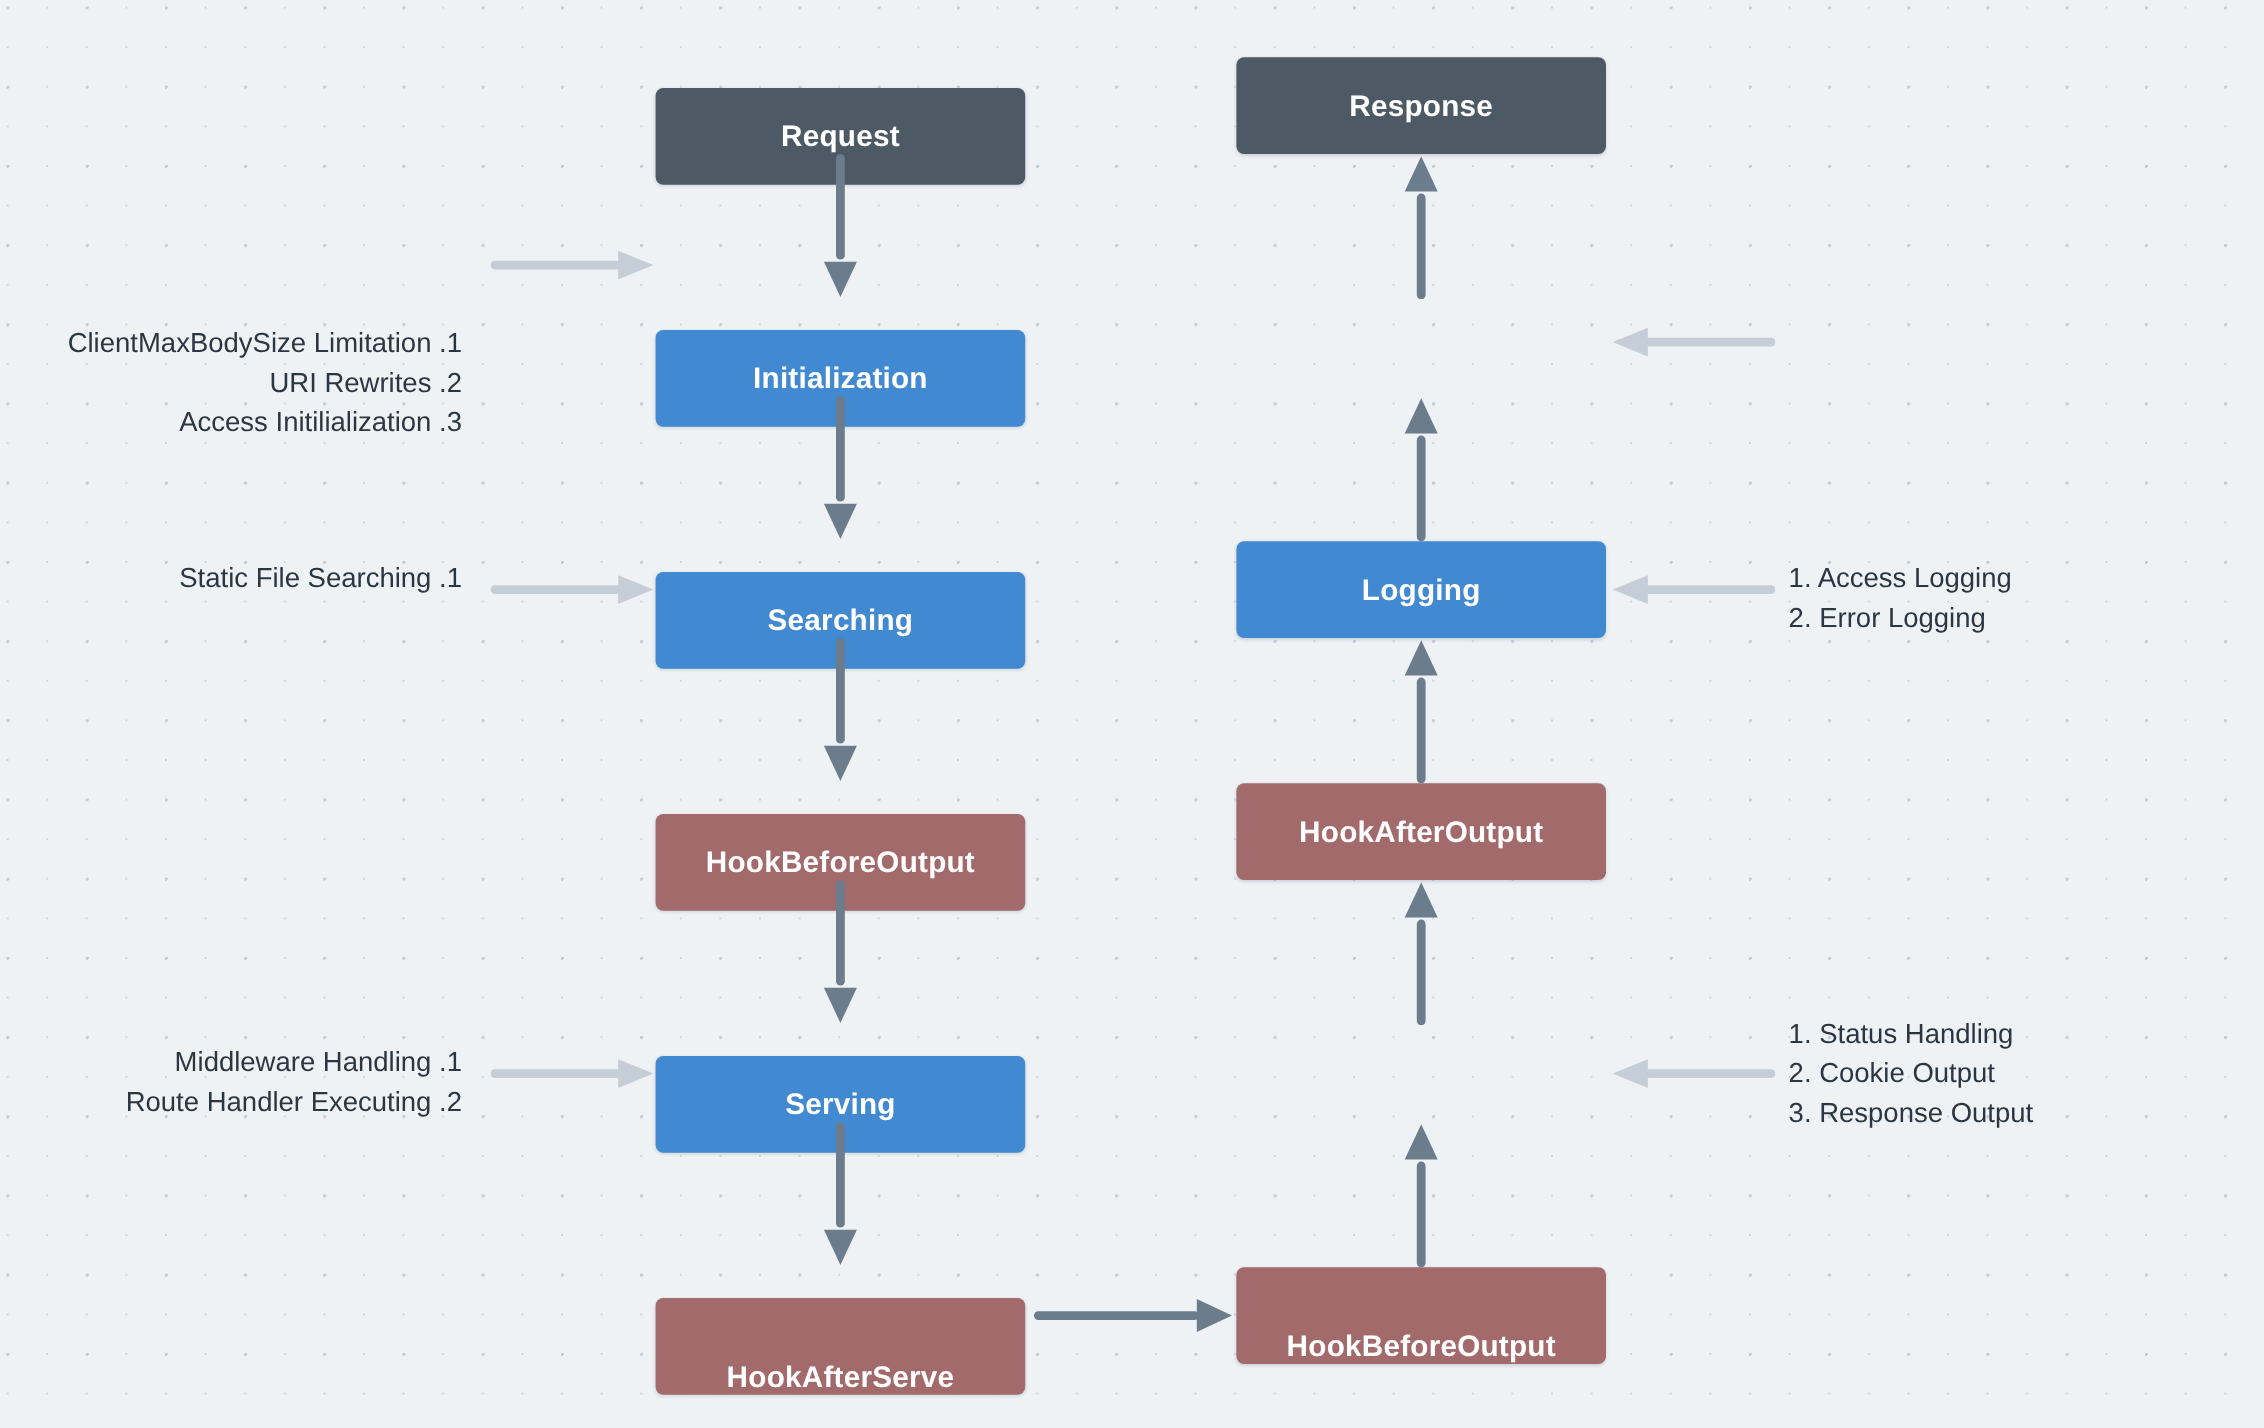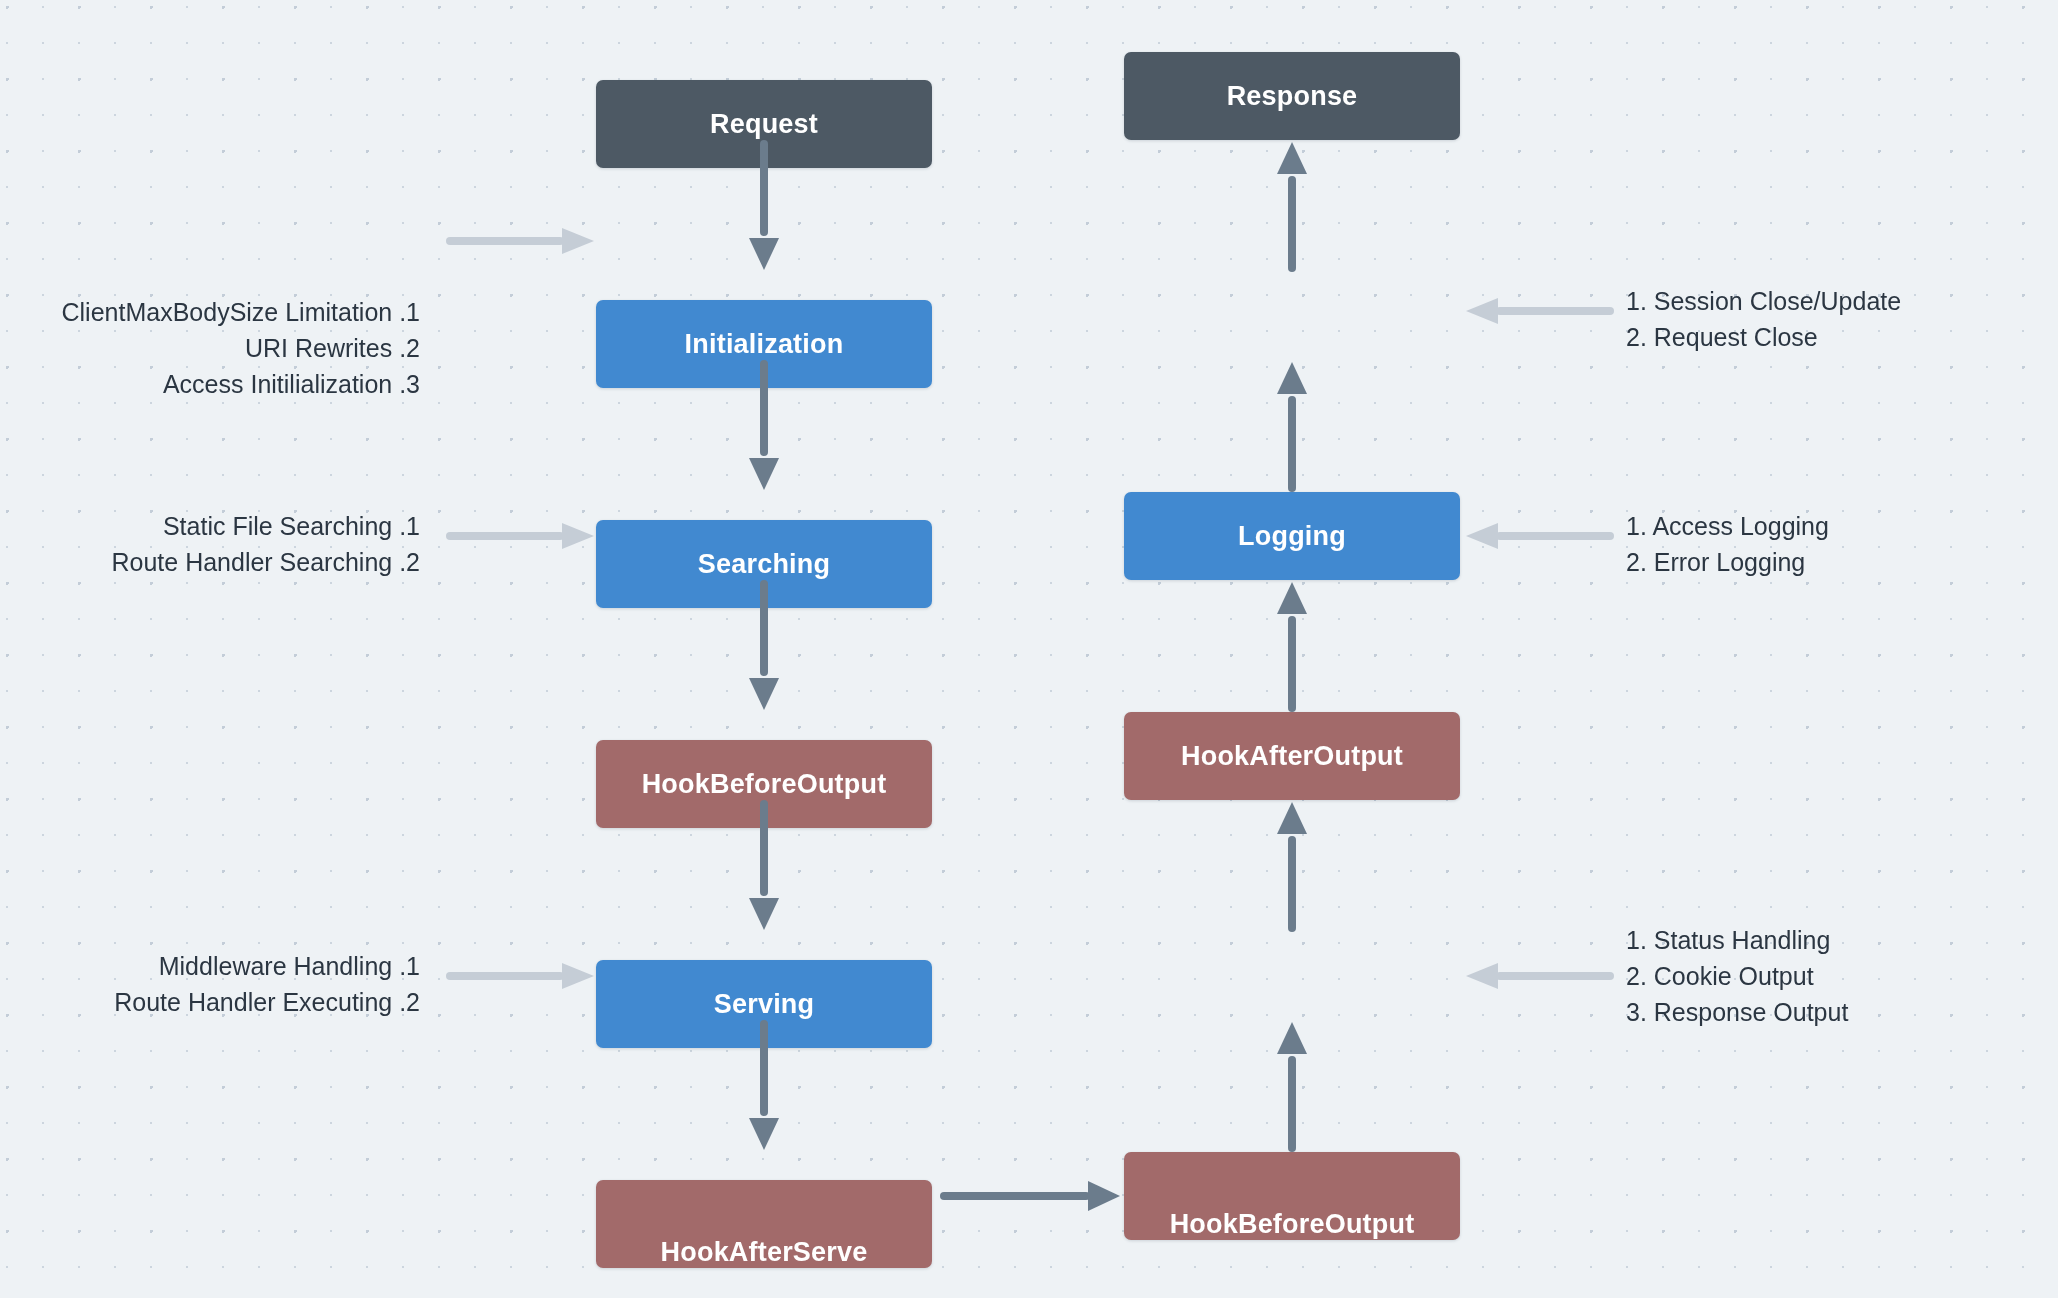--- a/index.html
+++ b/index.html
@@ -178,31 +178,26 @@
     <polygon points="2,15 34,2 34,28" fill="#c5cdd6"></polygon>
   </svg>
 
   <div class="anno left" style="top:258px;margin-top:36px;">
     <div>ClientMaxBodySize Limitation .1</div>
     <div>URI Rewrites .2</div>
     <div>Access Initilialization .3</div>
   </div>
   <div class="anno left" style="top:508px;">
     <div>Static File Searching .1</div>
-    <div>Route Handler Searching .2</div>
   </div>
   <div class="anno left" style="top:948px;">
     <div>Middleware Handling .1</div>
     <div>Route Handler Executing .2</div>
   </div>
 
-  <div class="anno right" style="top:283px;">
-    <div>1. Session Close/Update</div>
-    <div>2. Request Close</div>
-  </div>
   <div class="anno right" style="top:508px;">
     <div>1. Access Logging</div>
     <div>2. Error Logging</div>
   </div>
   <div class="anno right" style="top:922px;">
     <div>1. Status Handling</div>
     <div>2. Cookie Output</div>
     <div>3. Response Output</div>
   </div>
 

